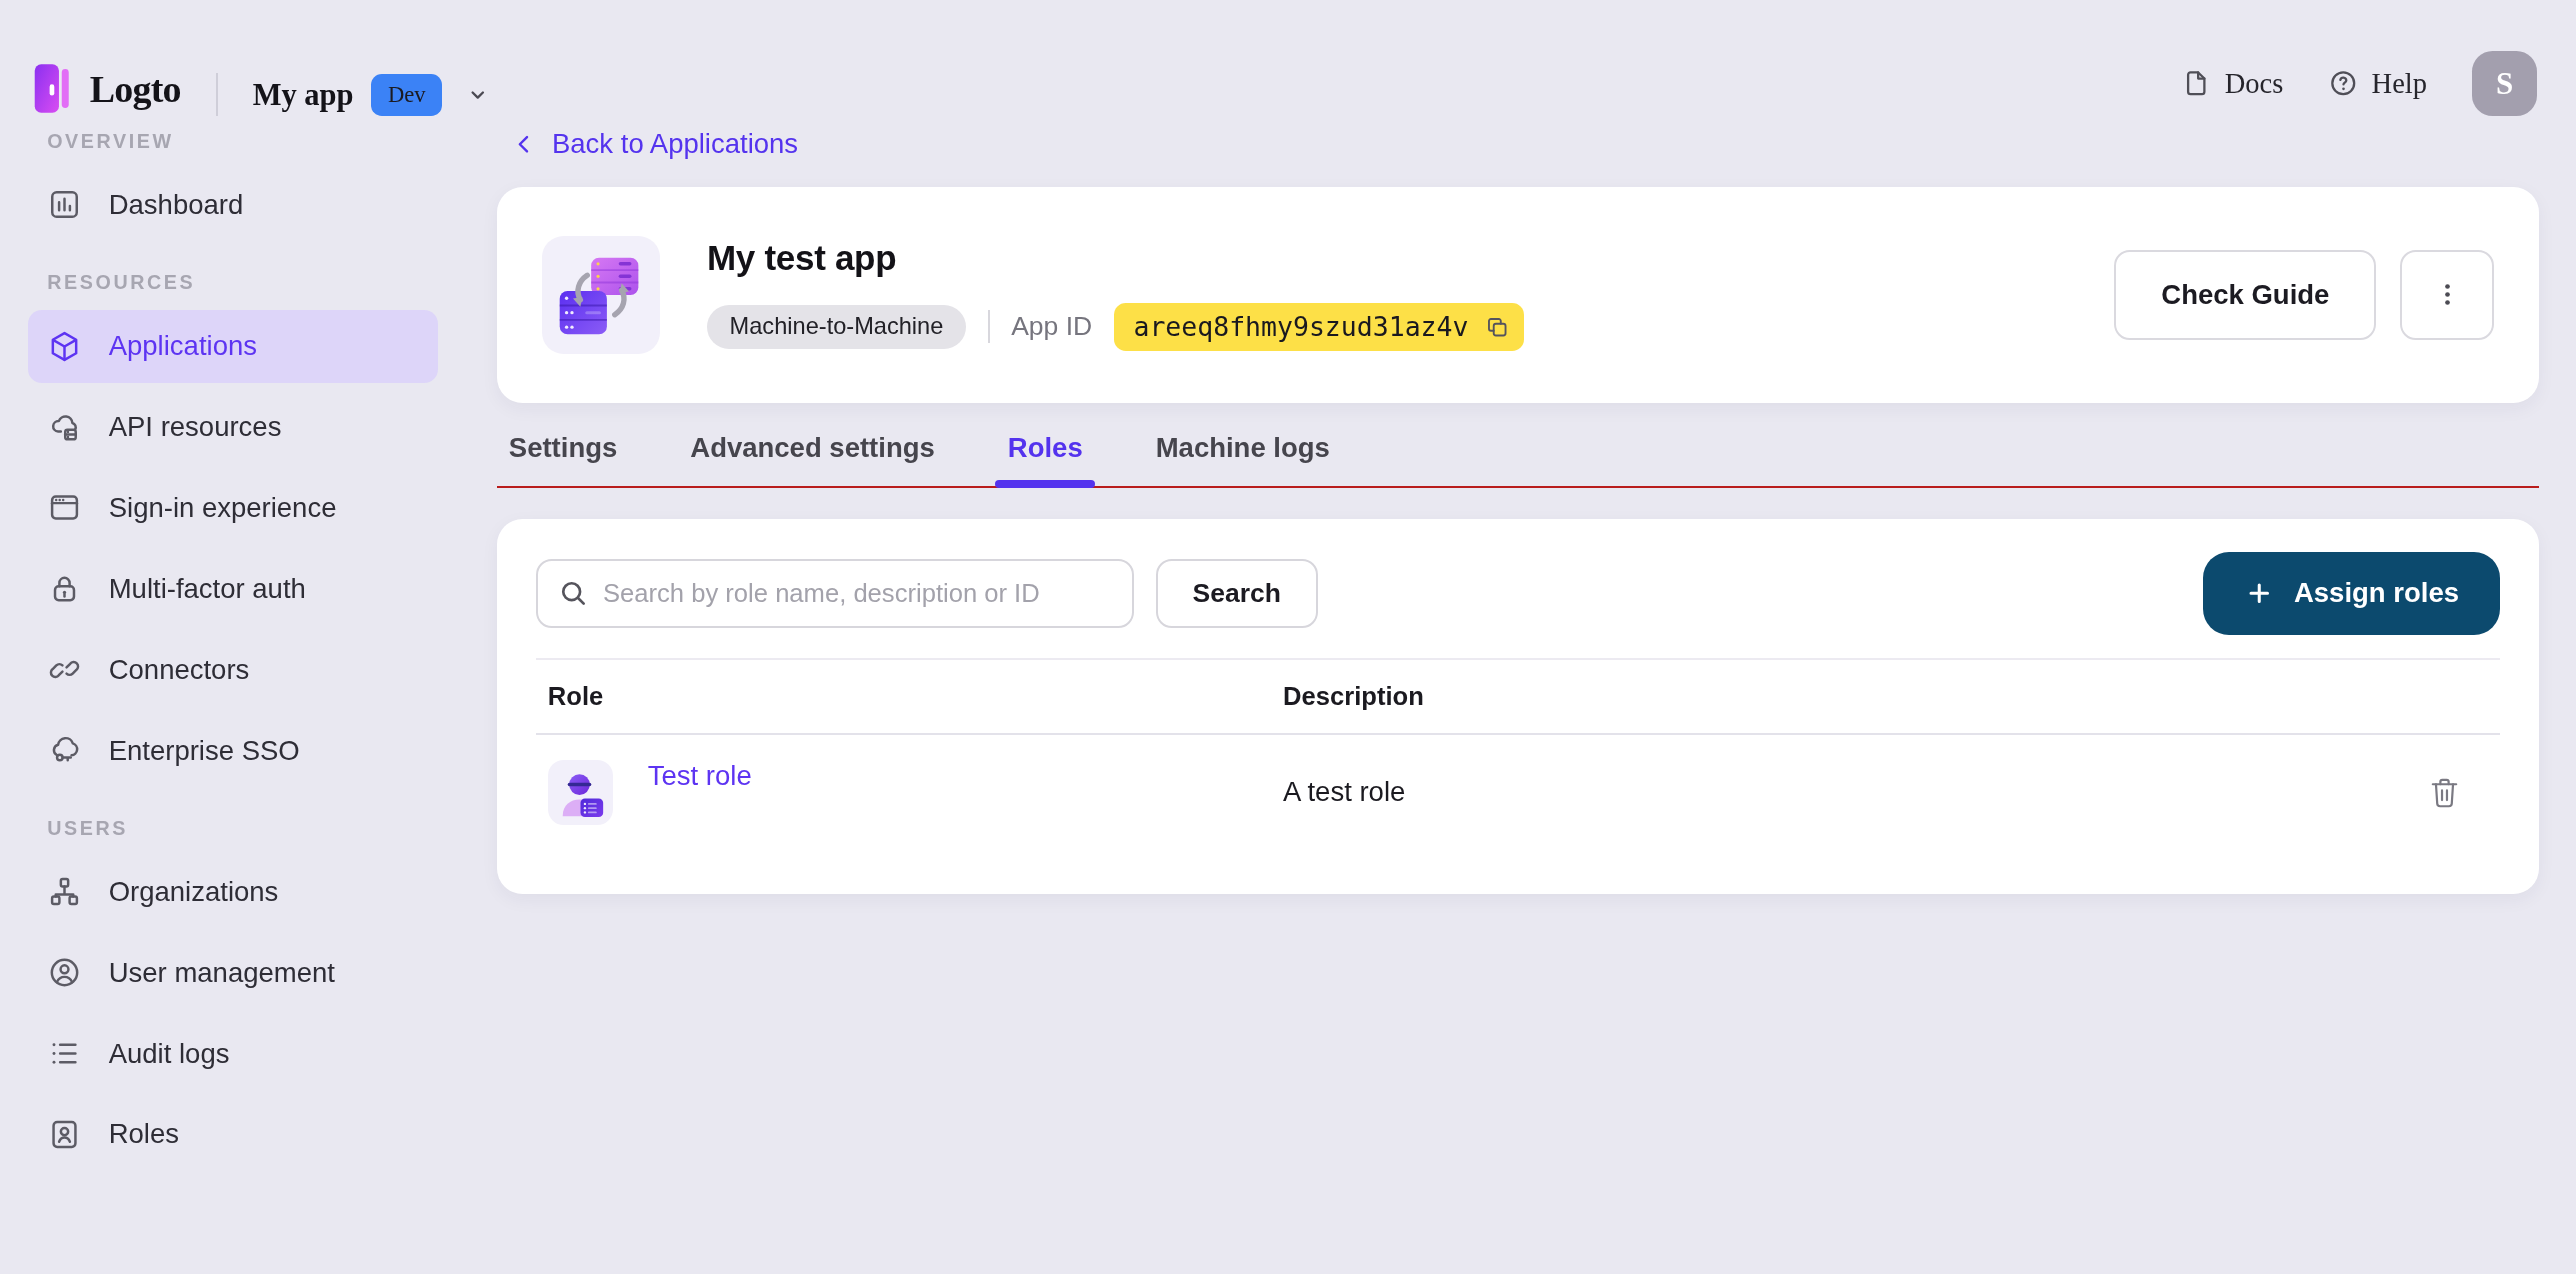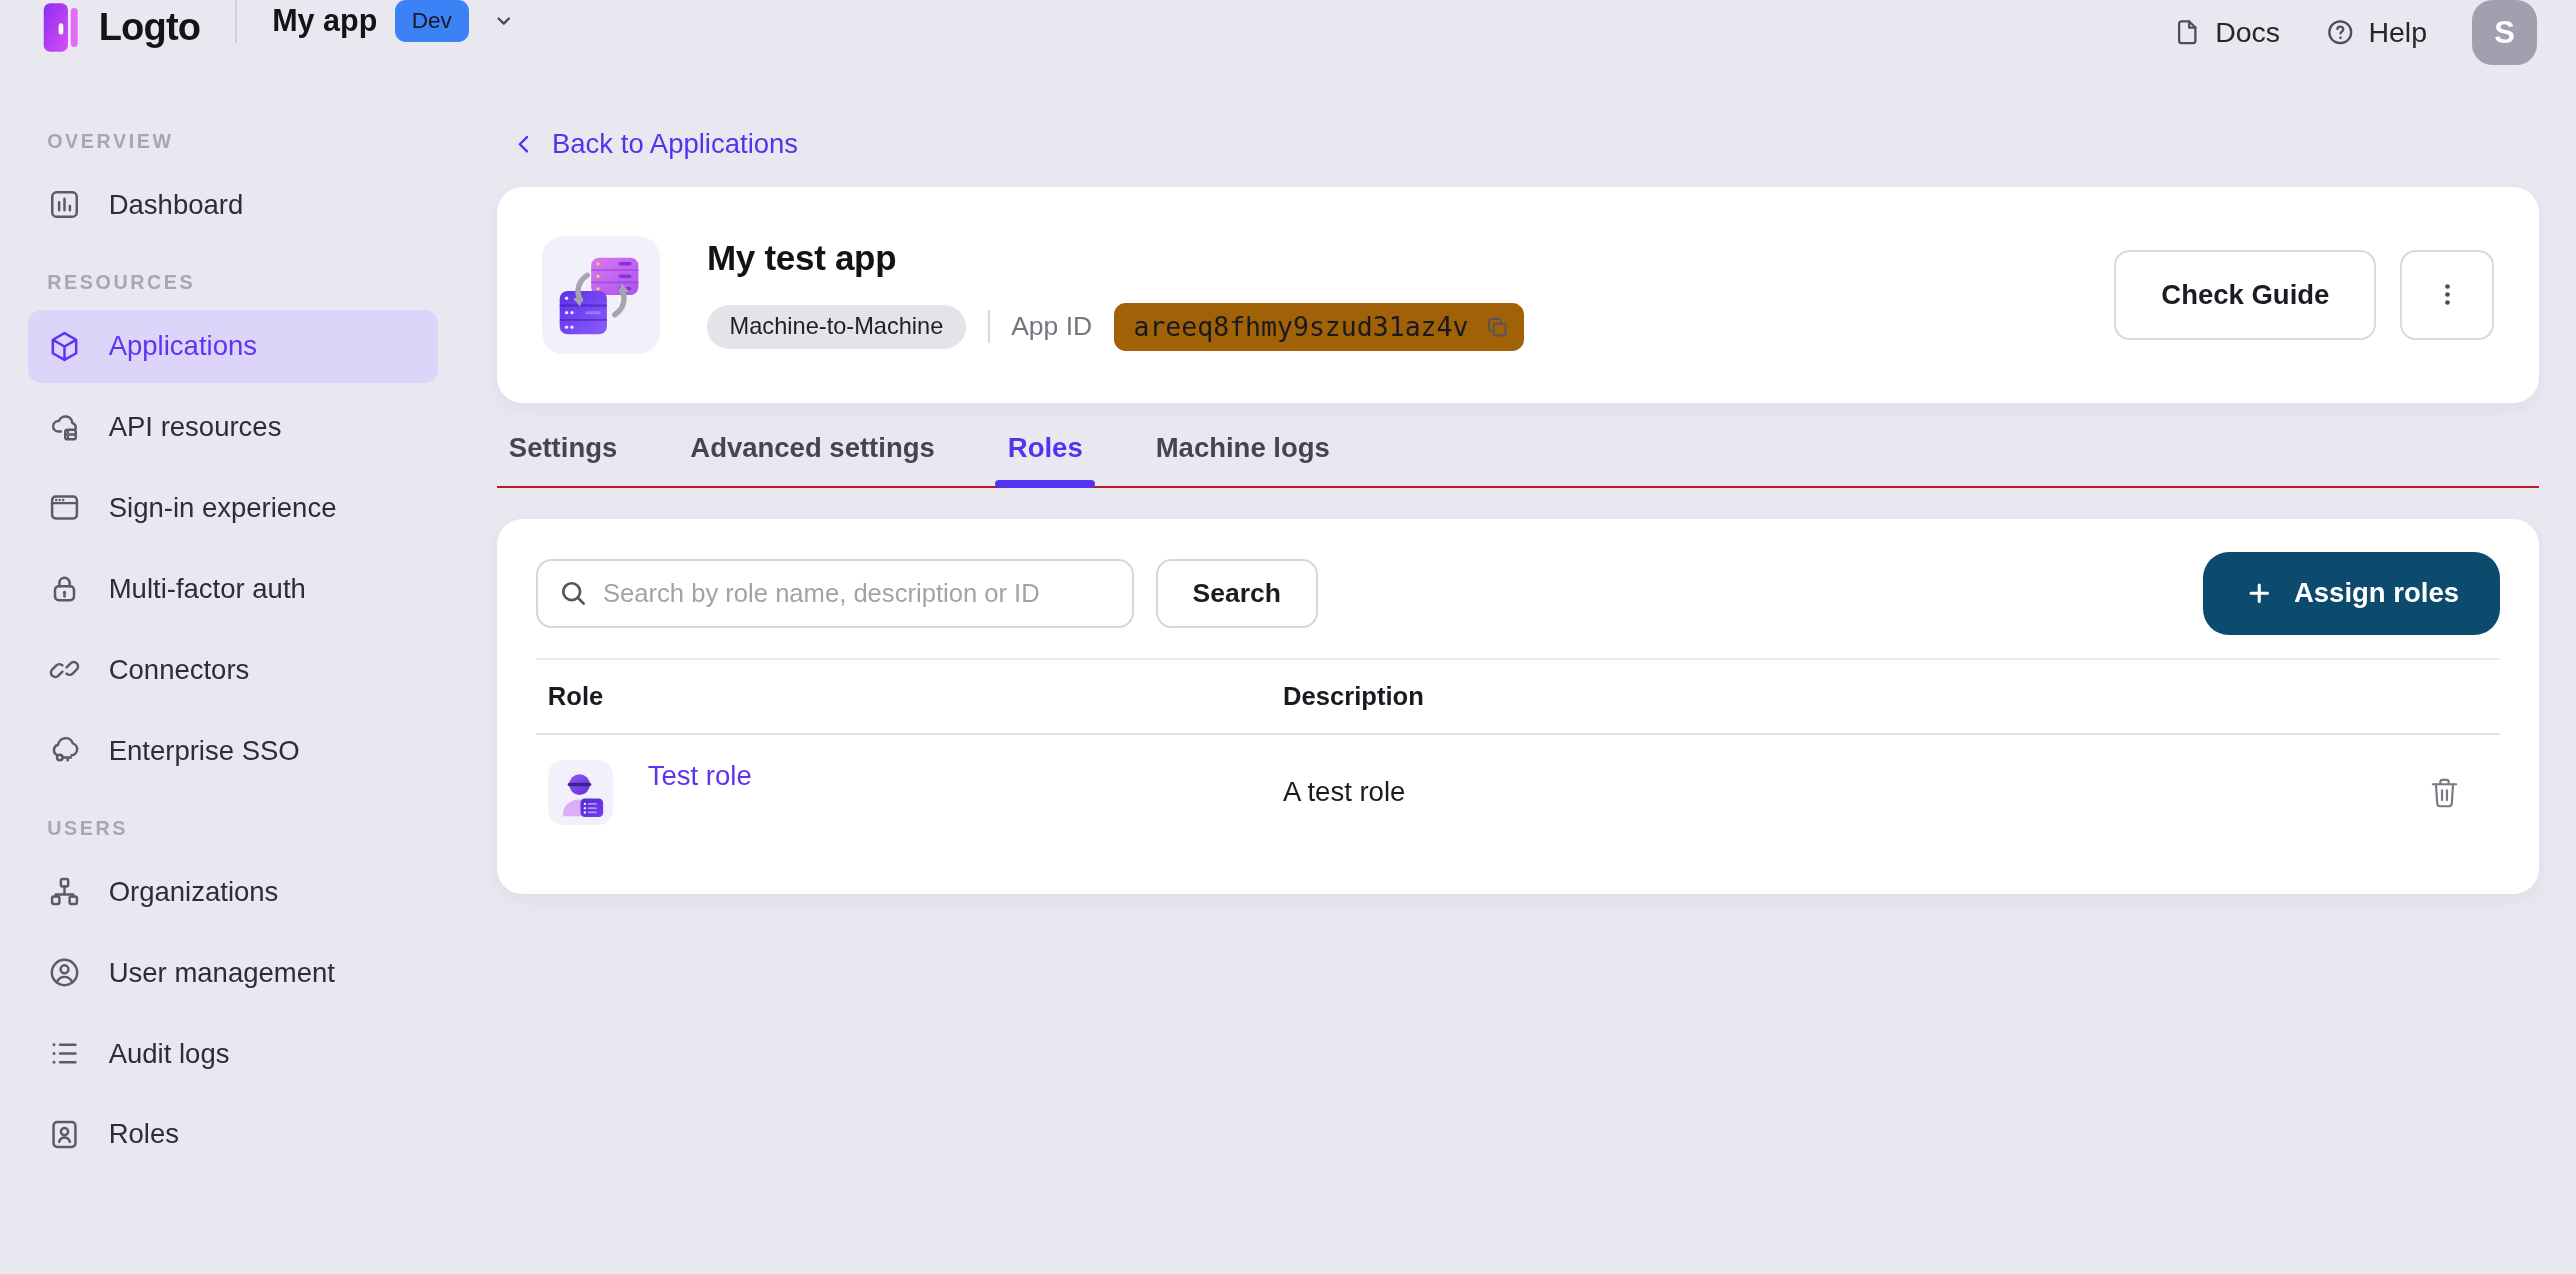--- a/index.html
+++ b/index.html
@@ -5,21 +5,21 @@
   * { box-sizing: border-box; }
   html,body { margin:0; padding:0; }
   body {
     width:2576px; height:1274px; overflow:hidden;
     background:#e9e8f1; color:#1c1b22;
     font-family:"Liberation Sans", sans-serif;
   }
   svg { display:block; }
 
   
-  .topbar { height:116px; display:flex; align-items:flex-start; padding:0 39px 0 40px; }
+  .topbar { height:116px; display:flex; align-items:flex-end; padding:0 39px 0 31px;font-family:Liberation Serif, serif; }
   .brand { display:flex; align-items:center; gap:17.7px; cursor:pointer; }
   .brand-name { font-size:38px; font-weight:700; letter-spacing:-0.8px; color:#141319; }
   .topbar-divider { width:2px; height:43px; background:#cfced9; margin:0 35px; }
   .app-selector { display:flex; align-items:center; gap:17.7px; cursor:pointer; }
   .app-name { font-size:30.5px; font-weight:600; color:#141319; }
   .env-badge { background:#3b82f6; color:#1b1a21; font-size:22.6px; font-weight:500;
     padding:7.9px 16.7px; border-radius:10.8px; }
   .chev { width:27.5px; height:27.5px; color:#4a4952; margin-left:3.9px; }
   .topbar-right { margin-left:auto; display:flex; align-items:center; gap:45px; }
   .topbar-link { display:flex; align-items:center; gap:12.8px; font-size:28.5px; color:#26252c; cursor:pointer; }
@@ -47,21 +47,21 @@
   
   .card { background:#fff; border-radius:25.6px; box-shadow:0 5.9px 17.7px rgba(40,35,80,.05); }
   .header-card { margin-top:25.6px; padding:49px 45px; display:flex; align-items:center; }
   .app-art { width:118px; height:118px; flex:none; }
   .app-info { margin-left:47px; }
   .app-title { font-size:35px; font-weight:700; color:#131217; letter-spacing:-0.3px; }
   .app-meta { display:flex; align-items:center; gap:21.6px; margin-top:24.6px; }
   .type-badge { background:#e4e3e8; border-radius:22.6px; padding:8.8px 22.6px; font-size:23.6px; color:#222127; }
   .meta-divider { width:2px; height:33px; background:#d8d7dd; }
   .app-id-label { font-size:26.5px; color:#76757e; }
-  .app-id-box { display:flex; align-items:center; gap:15.7px; background:#a16207; border-radius:11.8px;
+  .app-id-box { display:flex; align-items:center; gap:15.7px; background:#fde047; border-radius:11.8px;
     padding:8.8px 13.8px 8.8px 19.7px; font-family:"DejaVu Sans Mono", monospace; font-size:26.5px; color:#1a191f; cursor:pointer; }
   .copy-ic { width:26.5px; height:26.5px; color:#55545d; }
   .header-actions { margin-left:auto; display:flex; gap:23.6px; }
   .btn { display:inline-flex; align-items:center; justify-content:center; border-radius:15.7px;
     font-size:27.5px; font-weight:600; cursor:pointer; font-family:inherit; }
   .btn-outline { height:90px; background:#fff; border:2px solid #dad9df; color:#1c1b22; padding:0 45px; }
   .btn-kebab { height:90px; width:94px; background:#fff; border:2px solid #dad9df; }
   .kebab-ic { width:33px; height:33px; color:#4c4b53; }
 
   

